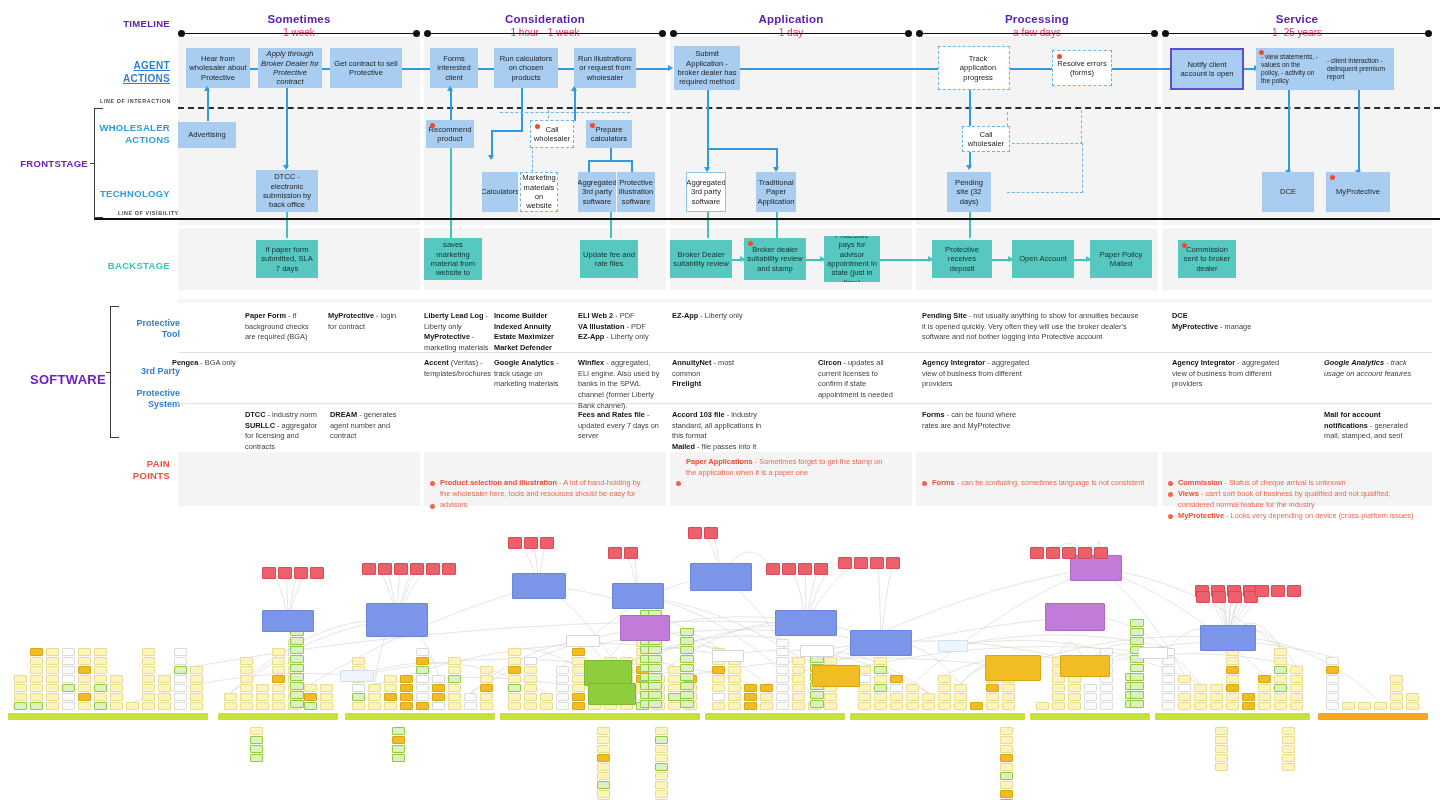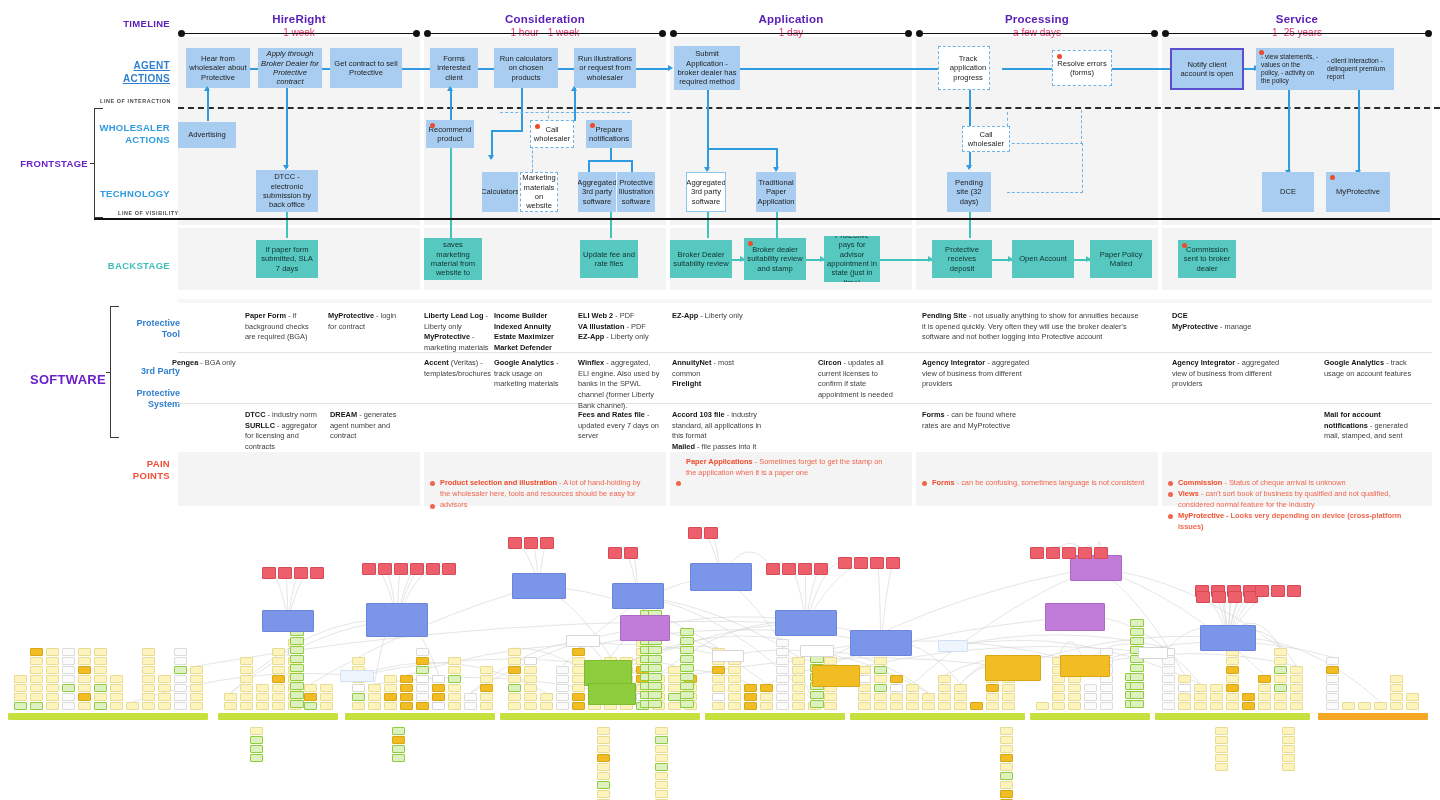--- a/index.html
+++ b/index.html
@@ -142,21 +142,21 @@
   <div class="band abs" style="left:1162px; top:37px; width:270px; height:188px;"></div>
 
   <div class="band abs" style="left:178px;  top:228px; width:242px; height:62px;"></div>
   <div class="band abs" style="left:424px;  top:228px; width:242px; height:62px;"></div>
   <div class="band abs" style="left:670px;  top:228px; width:242px; height:62px;"></div>
   <div class="band abs" style="left:916px;  top:228px; width:242px; height:62px;"></div>
   <div class="band abs" style="left:1162px; top:228px; width:270px; height:62px;"></div>
 
   <div class="rail-label rail-timeline" style="left:60px; top:18px; width:110px;"><span>TIMELINE</span></div>
 
-  <div class="phase-title" style="left:178px; top:13px; width:242px;"><span>HireRight</span></div>
+  <div class="phase-title" style="left:178px; top:13px; width:242px;"><span>Sometimes</span></div>
   <div class="phase-dur" style="left:178px; top:27px; width:242px;"><span>1 week</span></div>
   <div class="axis" style="left:178px; top:27px; width:242px;">
     <div class="bar"></div>
       <div class="dot l"></div>
       <div class="dot r"></div>
   </div>
 
   <div class="phase-title" style="left:424px; top:13px; width:242px;"><span>Consideration</span></div>
   <div class="phase-dur" style="left:424px; top:27px; width:242px;"><span>1 hour - 1 week</span></div>
   <div class="axis" style="left:424px; top:27px; width:242px;">
@@ -229,21 +229,21 @@
     </div>
   <div class="node n-blue" style="left:494px; top:48px; width:64px; height:40px;">
       <span>Run calculators on chosen products</span>
     </div>
   <div class="node n-blue" style="left:574px; top:48px; width:62px; height:40px;">
       <span>Run illustrations or request from wholesaler</span>
     </div>
   <div class="node n-blue" style="left:674px; top:46px; width:66px; height:44px;">
       <span>Submit Application - broker dealer has required method</span>
     </div>
-  <div class="node n-dash" style="left:938px; top:46px; width:52px; height:44px;padding-left:11px;">
+  <div class="node n-dash" style="left:938px; top:46px; width:72px; height:44px;padding-left:11px;">
       <span>Track application progress</span>
     </div>
   <div class="node n-dash" style="left:1052px; top:50px; width:60px; height:36px;">
     <span class="dot-red"></span>
     <span>Resolve errors (forms)</span>
   </div>
   <div class="node n-blue-strong" style="left:1170px; top:48px; width:74px; height:42px;">
       <span>Notify client account is open</span>
     </div>
   <div class="node n-blue" style="left:1256px; top:48px; width:66px; height:42px; justify-content:flex-start; text-align:left; padding-left:5px;">
@@ -317,21 +317,21 @@
   <div class="node n-blue" style="left:426px; top:120px; width:48px; height:28px;">
     <span class="dot-red"></span>
     <span>Recommend product</span>
   </div>
   <div class="node n-dash" style="left:530px; top:120px; width:44px; height:28px;">
     <span class="dot-red"></span>
     <span>Call wholesaler</span>
   </div>
   <div class="node n-blue" style="left:586px; top:120px; width:46px; height:28px;">
     <span class="dot-red"></span>
-    <span>Prepare notifications</span>
+    <span>Prepare calculators</span>
   </div>
   <div class="node n-dash" style="left:962px; top:126px; width:48px; height:26px;">
       <span>Call wholesaler</span>
     </div>
 
   <div class="rail-label rail-tech" style="left:60px; top:188px; width:110px;"><span>TECHNOLOGY</span></div>
 
   <div class="node n-blue" style="left:256px; top:170px; width:62px; height:42px;">
       <span>DTCC - electronic submission by back office</span>
     </div>
@@ -438,21 +438,21 @@
   <div class="sw-cell" style="left:1172px; top:311px; width:120px;"><b>DCE</b><br><b>MyProtective</b> - manage</div>
 
   <div class="sw-cell" style="left:172px; top:358px; width:72px;"><b>Pengea</b> - BGA only</div>
   <div class="sw-cell" style="left:424px; top:358px; width:72px;"><b>Accent</b> (Veritas) - templates/brochures</div>
   <div class="sw-cell" style="left:494px; top:358px; width:80px;"><b>Google Analytics</b> - track usage on marketing materials</div>
   <div class="sw-cell" style="left:578px; top:358px; width:82px;"><b>Winflex</b> - aggregated, ELI engine. Also used by banks in the SPWL channel (former Liberty Bank channel).</div>
   <div class="sw-cell" style="left:672px; top:358px; width:90px;"><b>AnnuityNet</b> - most common<br><b>Firelight</b></div>
   <div class="sw-cell" style="left:818px; top:358px; width:80px;"><b>Circon</b> - updates all current licenses to confirm if state appointment is needed</div>
   <div class="sw-cell" style="left:922px; top:358px; width:108px;"><b>Agency Integrator</b> - aggregated view of business from different providers</div>
   <div class="sw-cell" style="left:1172px; top:358px; width:112px;"><b>Agency Integrator</b> - aggregated view of business from different providers</div>
-  <div class="sw-cell" style="left:1324px; top:358px; width:96px;"><b>Google Analytics</b> - track usage on account features</div>
+  <div class="sw-cell" style="left:1324px; top:358px; width:96px;font-style:italic;"><b>Google Analytics</b> - track usage on account features</div>
 
   <div class="sw-cell" style="left:245px; top:410px; width:82px;"><b>DTCC</b> - industry norm<br><b>SURLLC</b> - aggregator for licensing and contracts</div>
   <div class="sw-cell" style="left:330px; top:410px; width:78px;"><b>DREAM</b> - generates agent number and contract</div>
   <div class="sw-cell" style="left:578px; top:410px; width:82px;"><b>Fees and Rates file</b> - updated every 7 days on server</div>
   <div class="sw-cell" style="left:672px; top:410px; width:92px;"><b>Accord 103 file</b> - industry standard, all applications in this format<br><b>Mailed</b> - file passes into it</div>
   <div class="sw-cell" style="left:922px; top:410px; width:100px;"><b>Forms</b> - can be found where rates are and MyProtective</div>
   <div class="sw-cell" style="left:1324px; top:410px; width:96px;"><b>Mail for account notifications</b> - generated mail, stamped,  and sent</div>
 
   <div class="rail-label rail-pain" style="left:60px; top:458px; width:110px; white-space:pre-line;"><span>PAIN
 POINTS</span></div>
@@ -471,21 +471,21 @@
   <div class="pp-item" style="left:686px; top:456px; width:206px;"><b>Paper Applications</b> - Sometimes forget to get the stamp on the application when it is a paper one</div>
 
   <div class="pp-bullet" style="left:922px; top:481px;"></div>
   <div class="pp-item" style="left:932px; top:477px; width:220px;"><b>Forms</b> - can be confusing, sometimes language is not consistent</div>
 
   <div class="pp-bullet" style="left:1168px; top:481px;"></div>
   <div class="pp-item" style="left:1178px; top:477px; width:248px;"><b>Commission</b> - Status of cheque arrival is unknown</div>
   <div class="pp-bullet" style="left:1168px; top:492px;"></div>
   <div class="pp-item" style="left:1178px; top:488px; width:248px;"><b>Views</b> - can't sort book of business by qualified and not qualified, considered normal feature for the industry</div>
   <div class="pp-bullet" style="left:1168px; top:514px;"></div>
-  <div class="pp-item" style="left:1178px; top:510px; width:248px;font-weight:bold;"><b>MyProtective</b> - Looks very depending on device (cross-platform issues)</div>
+  <div class="pp-item" style="left:1178px; top:510px; width:248px;"><b>MyProtective</b> - Looks very depending on device (cross-platform issues)</div>
 
   <div class="affinity">
     <svg id="aff-edges" width="1440" height="295" style="position:absolute;left:0;top:0;">
         <path d="M397,115 Q417.75,111.07091474742629 438.5,170" fill="none" stroke="#cfcfcf" stroke-width="0.55"></path>
         <path d="M397,115 Q313.75,121.27083516470157 230.5,188" fill="none" stroke="#cfcfcf" stroke-width="0.55"></path>
         <path d="M397,115 Q385.75,109.75224280473776 374.5,179" fill="none" stroke="#cfcfcf" stroke-width="0.55"></path>
         <path d="M397,115 Q313.75,109.06588968145661 230.5,188" fill="none" stroke="#cfcfcf" stroke-width="0.55"></path>
         <path d="M539,81 Q424.75,111.32130196830258 310.5,179" fill="none" stroke="#cfcfcf" stroke-width="0.55"></path>
         <path d="M539,81 Q628.75,85.4897462411318 718.5,143" fill="none" stroke="#cfcfcf" stroke-width="0.55"></path>
         <path d="M539,81 Q574.75,95.2184004781302 610.5,152" fill="none" stroke="#cfcfcf" stroke-width="0.55"></path>

